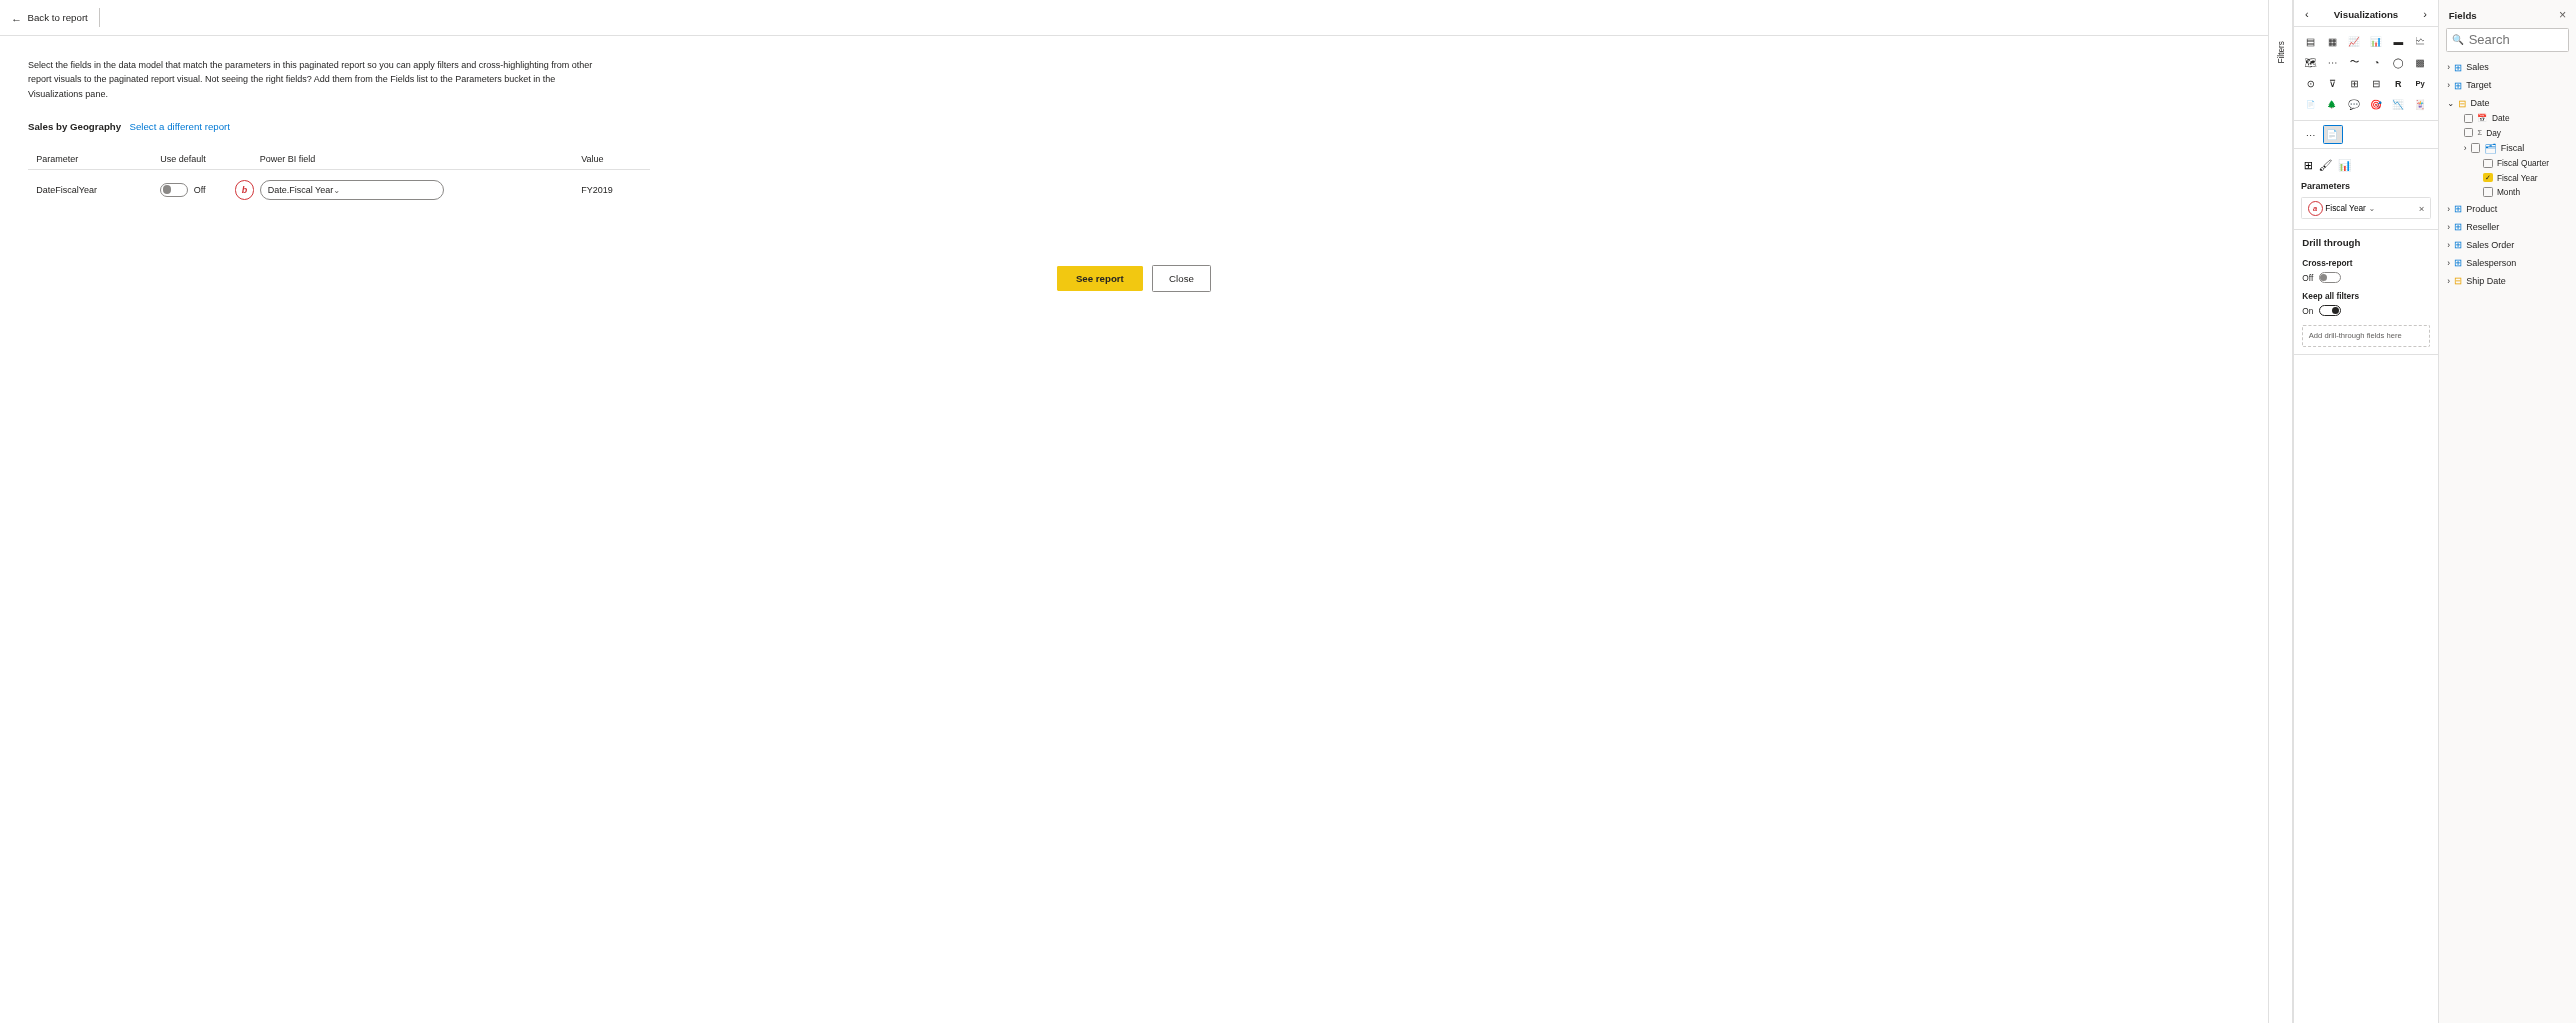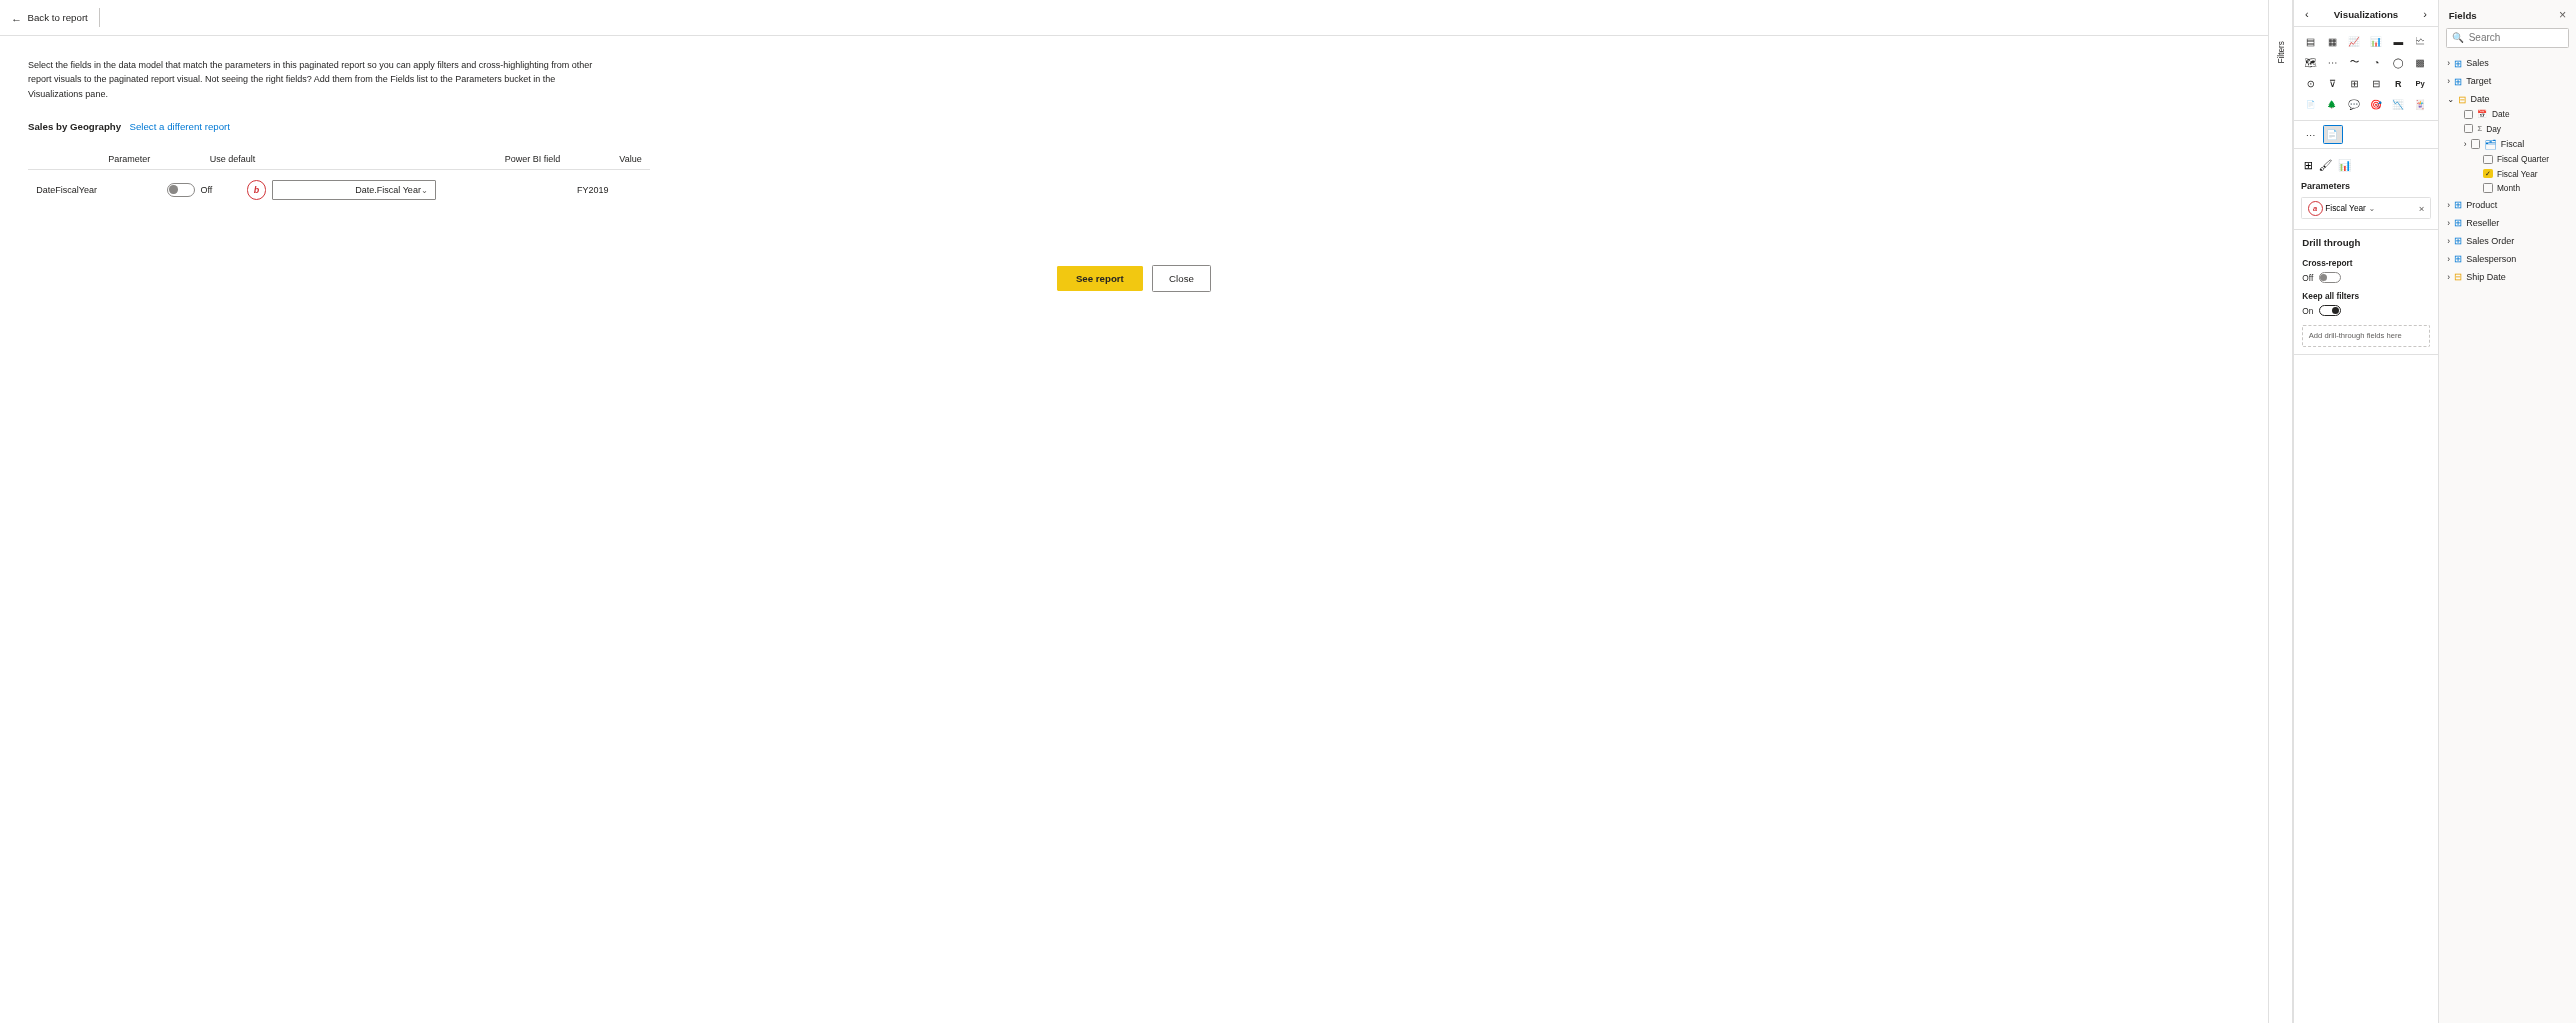--- a/index.html
+++ b/index.html
@@ -99,21 +99,21 @@
 
     .params-table thead tr {
       border-bottom: 0.7px solid #e0e0e0;
     }
 
     .params-table th {
       font-size: 9px;
       font-weight: 400;
       color: #252423;
       padding: 5.5px 8.3px;
-      text-align: right;
+      text-align: left;
     }
 
     .params-table td {
       padding: 9.7px 8.3px;
       font-size: 9px;
       color: #252423;
       vertical-align: middle;
     }
 
     .param-name {
@@ -149,28 +149,28 @@
 
     .toggle-label {
       font-size: 9px;
       color: #252423;
     }
 
     .dropdown-field {
       display: flex;
       align-items: center;
       border: 0.7px solid #8a8886;
-      border-radius: 1px;
+      border-radius: 10px;
       padding: 4.1px 7px;
-      width: 164px;
+      width: 184px;
       cursor: pointer;
       background: #fff;
       font-size: 9px;
       color: #252423;
-      justify-content: flex-end;
+      justify-content: flex-start;
     }
 
     .dropdown-arrow {
       font-size: 8.3px;
       color: #605e5c;
     }
 
     .value-cell {
       font-size: 9px;
       color: #252423;
@@ -450,21 +450,21 @@
     }
 
     .search-icon-sm {
       font-size: 9.7px;
       color: #605e5c;
     }
 
     .search-input {
       border: none;
       outline: none;
-      font-size: 10px;
+      font-size: 13px;
       color: #252423;
       background: transparent;
       width: 100%;
     }
 
     .fields-list {
       overflow-y: auto;
       flex: 1;
       padding: 0 4.1px;
     }

